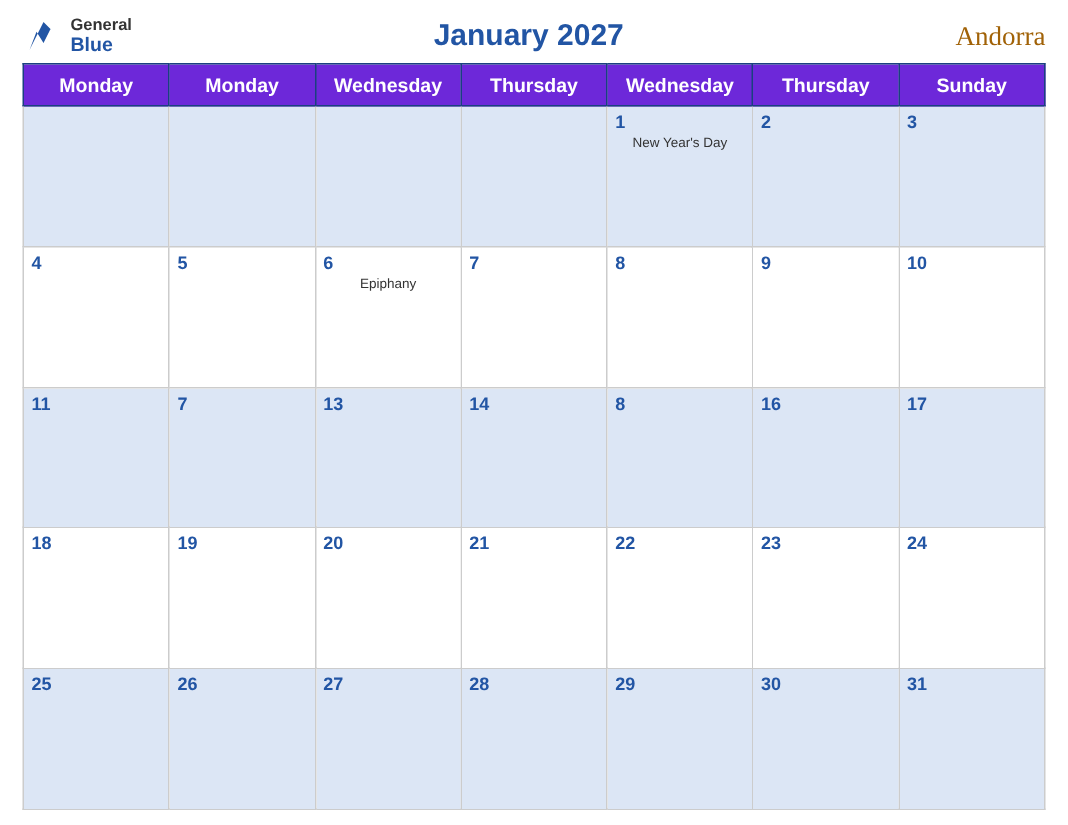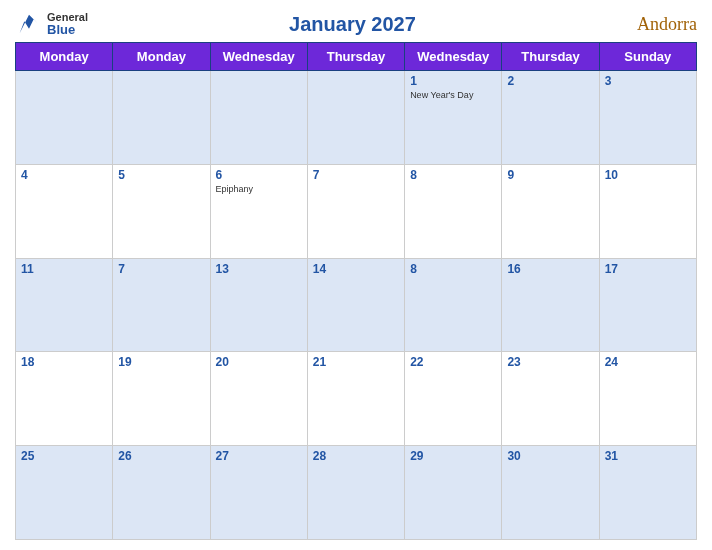--- a/index.html
+++ b/index.html
@@ -111,20 +111,21 @@
       font-weight: bold;
       color: #2255a4;
       display: block;
     }
 
     .holiday-name {
       font-size: 9px;
       color: #333;
       display: block;
       margin-top: 2px;
+      text-align: center;
     }
   </style>
 </head>
 <body>
 
 <div class="header-top">
   <div class="logo">
     <svg class="logo-bird" viewBox="0 0 30 30" xmlns="http://www.w3.org/2000/svg">
       <polygon points="5,25 15,5 25,15 20,10 15,20 10,12" fill="#2255a4"></polygon>
     </svg>

